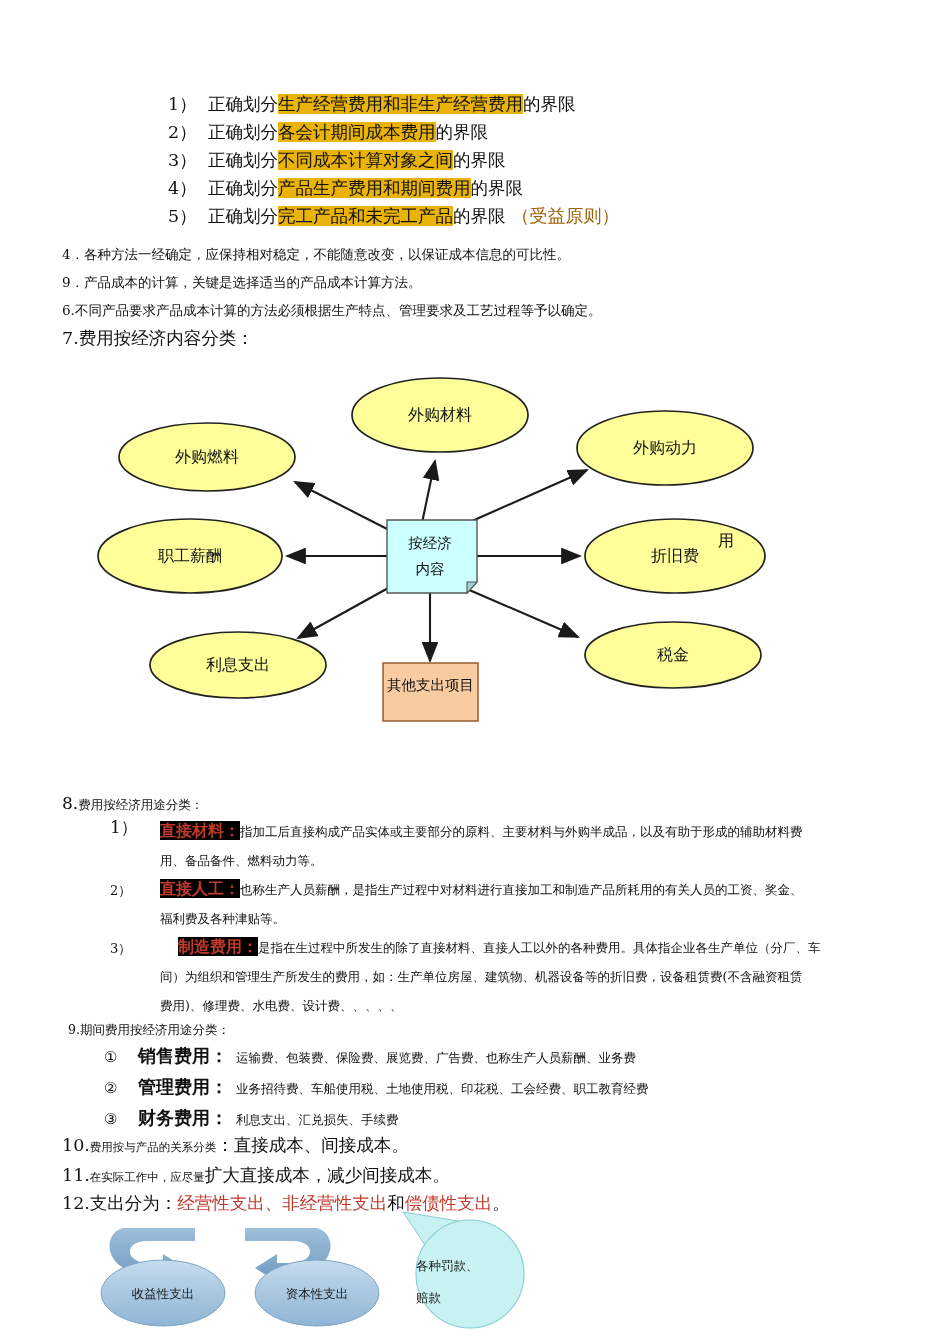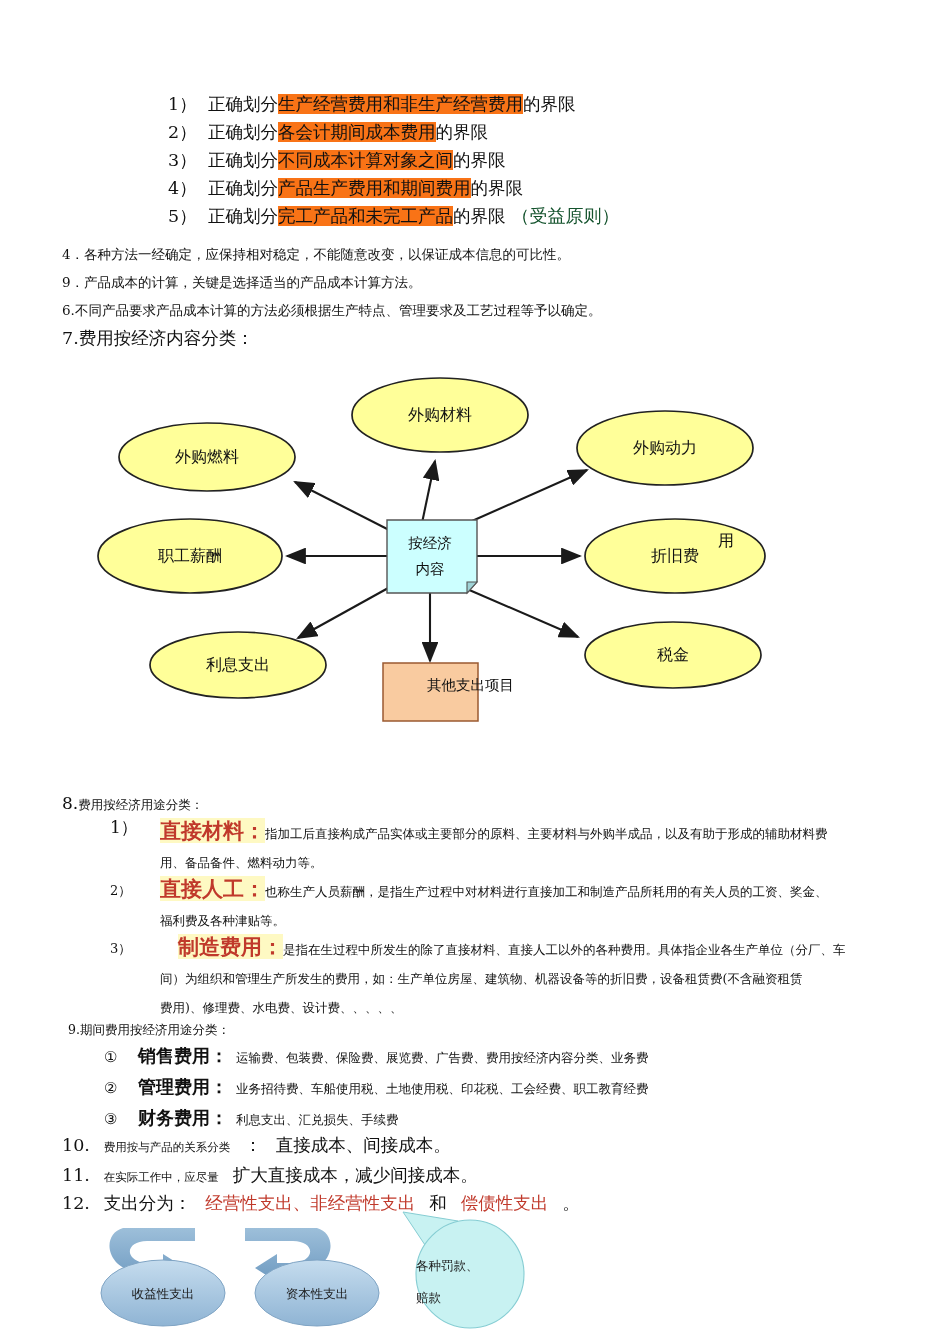--- a/index.html
+++ b/index.html
@@ -15,21 +15,21 @@
     color: #111111;
     overflow: hidden;
   }
   .page {
     position: absolute;
     left: 0; top: 0;
     width: 950px; height: 1344px;
   }
 
   
-  .hl { background: #f97316; }
+  .hl { background: #eab308; }
   .red { color: #c0392b; }
 
   
   .toplist {
     position: absolute;
     left: 168px;
     top: 92px;
     width: 700px;
   }
   .toplist .row {
@@ -38,21 +38,21 @@
     height: 28px;
     font-size: 17.5px;
   }
   .toplist .num {
     width: 40px;
     flex: none;
     text-align: left;
   }
   .toplist .txt { white-space: nowrap; }
   .toplist .suffix {
-    color: #14532d;
+    color: #a16207;
     font-size: 18px;
     margin-left: 6px;
   }
 
   
   .para {
     position: absolute;
     left: 62px;
     font-size: 13.5px;
     white-space: nowrap;
@@ -96,24 +96,24 @@
   }
   .h8 .n { font-size: 17px; }
 
   .s8item { position: absolute; left: 110px; width: 820px; }
   .s8item .marker {
     position: absolute;
     left: 0;
     font-size: 17px;
   }
   .s8item .head {
-    font-size: 21px;
+    font-size: 16px;
     color: #c0392b;
     font-weight: bold;
-    background: #fef9c3;
+    background: #000000;
     text-align: right;
   }
   .s8item .body {
     font-size: 12.5px;
     line-height: 29px;
   }
   .s8item .ind { margin-left: 50px; }
 
   
   .h9 {
@@ -142,21 +142,20 @@
   }
   .s9row .det { font-size: 12.5px; }
 
   
   .s1012 {
     position: absolute;
     left: 62px;
     display: flex;
     align-items: baseline;
     white-space: nowrap;
-    gap: 14px;
   }
   .s1012 .n { font-size: 17.5px; }
   .s1012 .small { font-size: 11.5px; }
   .s1012 .big { font-size: 17.5px; }
 
   
   .diagram2 {
     position: absolute;
     left: 85px;
     top: 1210px;
@@ -242,21 +241,21 @@
     <div class="dlabel" style="left:70px;top:82px;width:84px;">外购燃料</div>
     <div class="dlabel" style="left:528px;top:73px;width:84px;">外购动力</div>
     <div class="dlabel" style="left:53px;top:181px;width:84px;">职工薪酬</div>
     <div class="dlabel" style="left:548px;top:181px;width:64px;">折旧费</div>
     <div class="dlabel" style="left:621px;top:166px;width:20px;">用</div>
     <div class="dlabel" style="left:101px;top:290px;width:84px;">利息支出</div>
     <div class="dlabel" style="left:557px;top:280px;width:42px;">税金</div>
 
     <div class="dlabel" style="left:293px;top:169px;width:84px;font-size:14.5px;">按经济</div>
     <div class="dlabel" style="left:293px;top:195px;width:84px;font-size:14.5px;">内容</div>
-    <div class="dlabel" style="left:288px;top:311px;width:95px;font-size:14.5px;margin-left:40px;">其他支出项目</div>
+    <div class="dlabel" style="left:288px;top:311px;width:95px;font-size:14.5px;">其他支出项目</div>
   </div>
 
   <div class="h8">
     <span class="n">8.</span><span>费用按经济用途分类：</span>
   </div>
 
   <div class="s8item" style="top:816px;">
     <span class="marker">1）</span>
     <div class="body" style="margin-left:50px;">
       <span class="head">直接材料：</span><span>指加工后直接构成产品实体或主要部分的原料、主要材料与外购半成品，以及有助于形成的辅助材料费</span>
@@ -279,21 +278,21 @@
     </div>
     <div class="body ind">间）为组织和管理生产所发生的费用，如：生产单位房屋、建筑物、机器设备等的折旧费，设备租赁费(不含融资租赁</div>
     <div class="body ind">费用)、修理费、水电费、设计费、、、、、</div>
   </div>
 
   <div class="h9">9.期间费用按经济用途分类：</div>
 
   <div class="s9row" style="top:1044px;">
     <span class="circ">①</span>
     <span class="lbl">销售费用：</span>
-    <span class="det">运输费、包装费、保险费、展览费、广告费、费用按经济内容分类、业务费</span>
+    <span class="det">运输费、包装费、保险费、展览费、广告费、也称生产人员薪酬、业务费</span>
   </div>
   <div class="s9row" style="top:1075px;">
     <span class="circ">②</span>
     <span class="lbl">管理费用：</span>
     <span class="det">业务招待费、车船使用税、土地使用税、印花税、工会经费、职工教育经费</span>
   </div>
   <div class="s9row" style="top:1106px;">
     <span class="circ">③</span>
     <span class="lbl">财务费用：</span>
     <span class="det">利息支出、汇兑损失、手续费</span>

